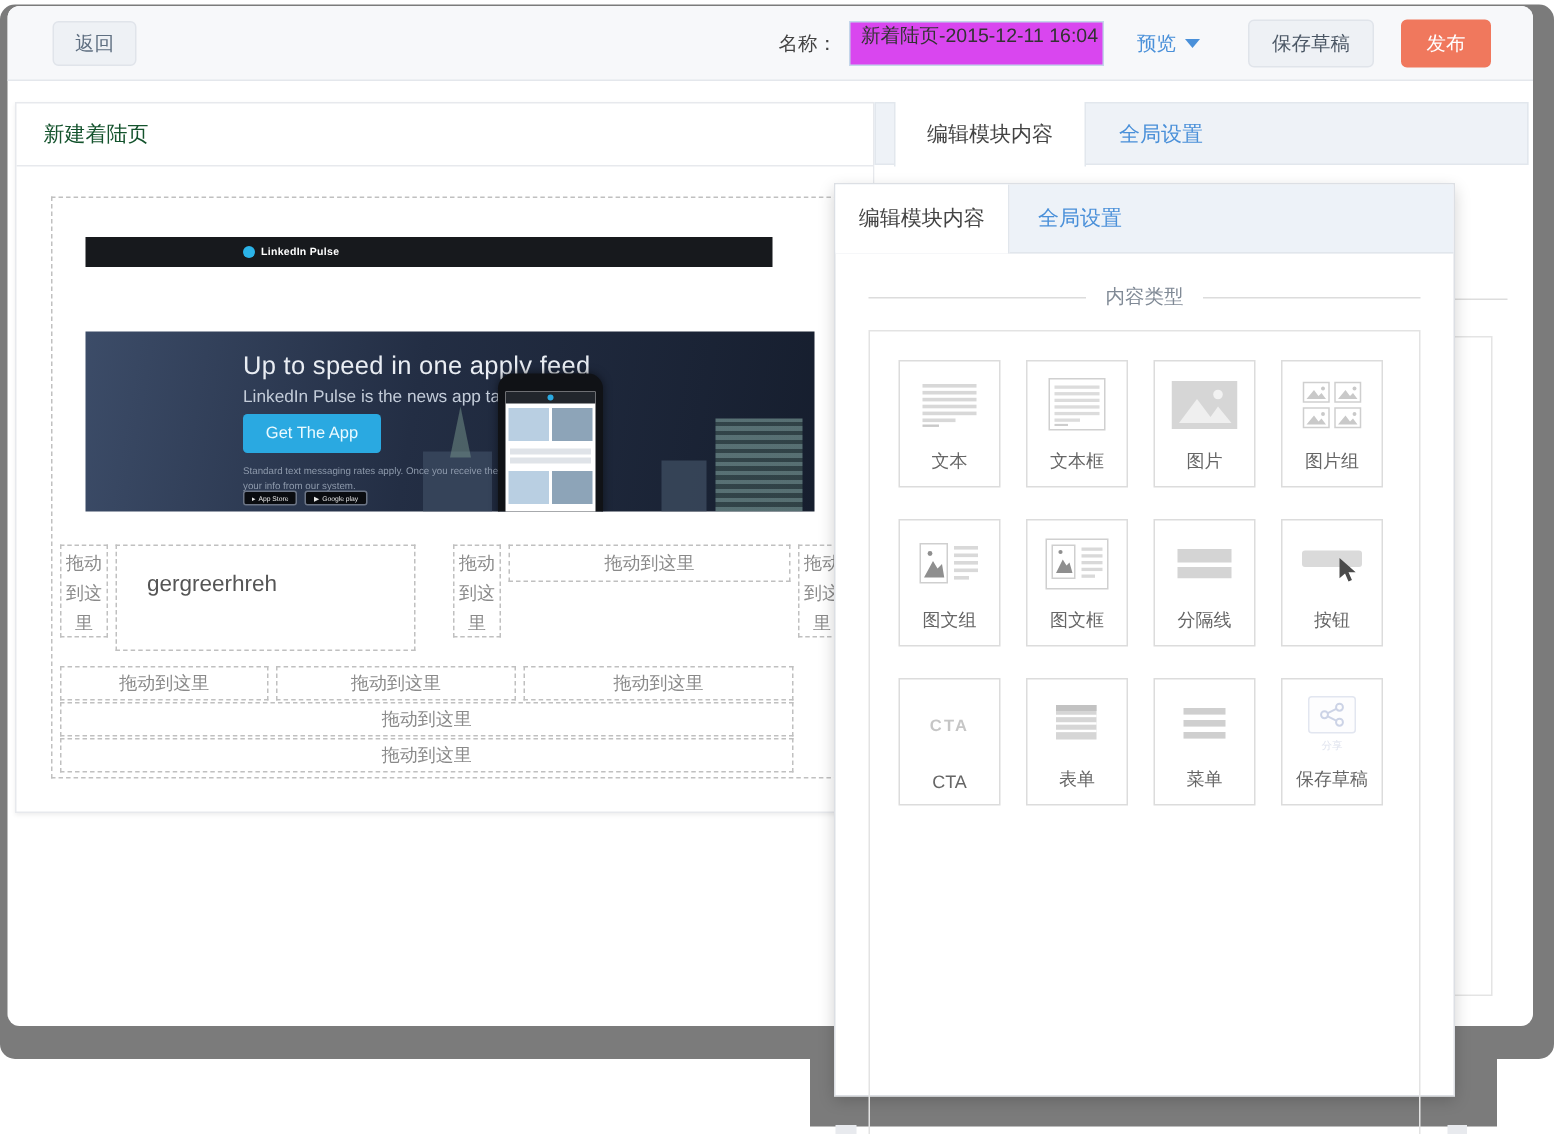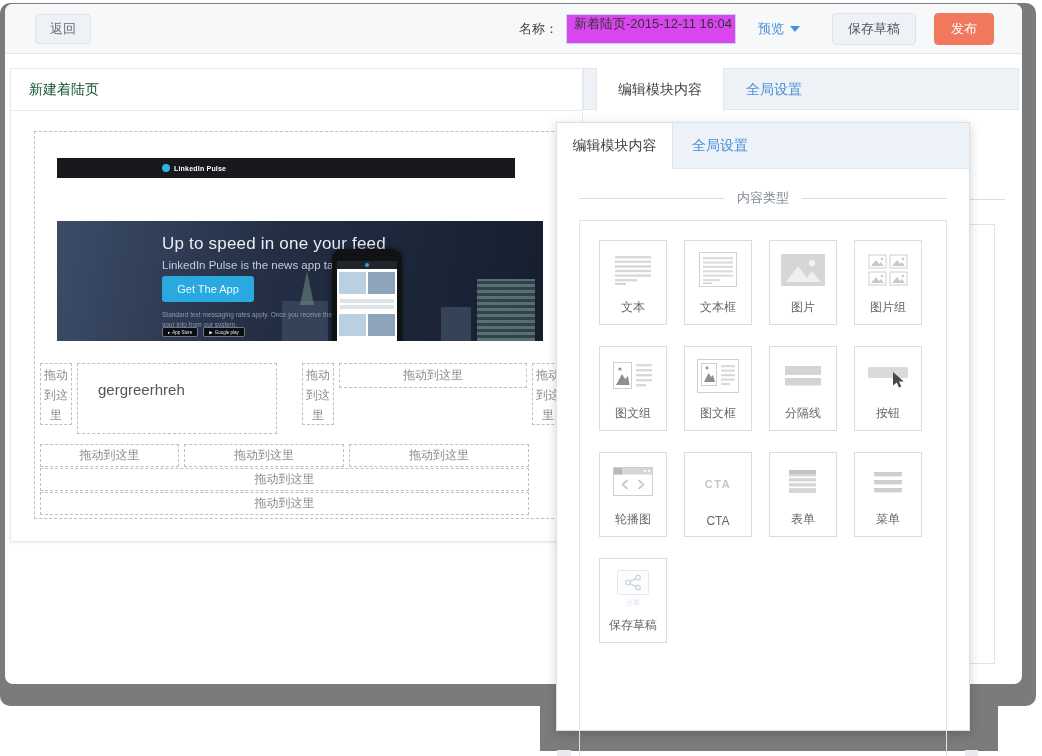--- a/index.html
+++ b/index.html
@@ -130,21 +130,21 @@
           <div class="module-menu">
             <span class="menu-dot"></span>
             <span class="menu-brand">LinkedIn Pulse</span>
           </div>
 
           <div class="hero">
             <div class="hero-bldg3"></div>
             <div class="hero-spire"></div>
             <div class="hero-bldg2"></div>
             <div class="hero-bldg1"></div>
-            <div class="hero-title">Up to speed in one your feed</div>
+            <div class="hero-title">Up to speed in one apply feed</div>
             <div class="hero-sub">LinkedIn Pulse is the news app tailored to you</div>
             <div class="hero-cta">Get The App</div>
             <div class="hero-fine"><span>Standard text messaging rates apply. Once you receive the link, we'll delete</span><br><span>your info from our system.</span></div>
             <div class="hero-badges">
               <span class="store-badge">
                   <span>▸</span>
                   <span>App Store</span>
                 </span>
               <span class="store-badge">
                   <span>▶</span>
@@ -338,33 +338,20 @@
             <span class="ct-icon">
               <svg width="44" height="34" viewBox="0 0 44 34">
                 <rect x="2" y="8" width="40" height="11" rx="2" fill="#dadada"></rect>
                 <path d="M27 13 v13.5 l3.7-3.1 2.3 5.2 2.3-1 -2.3-5.1 h4.8 Z" fill="#4a4a4a"></path>
               </svg>
             </span>
             <div class="ct-label">按钮</div>
           </div>
           <div class="ct-card">
             <span class="ct-icon">
-              <svg width="42" height="34" viewBox="0 0 42 34">
-                <rect x="1.5" y="2.5" width="39" height="28" fill="#fff" stroke="#cfcfcf"></rect>
-                <rect x="2" y="3" width="38" height="6.5" fill="#d6d6d6"></rect>
-                <rect x="2" y="3" width="8" height="6.5" fill="#b4bac2"></rect>
-                <circle cx="33" cy="6.2" r="1.1" fill="#fff"></circle>
-                <circle cx="37" cy="6.2" r="1.1" fill="#fff"></circle>
-                <path d="M15 15.5 l-4.5 4 4.5 4 M27 15.5 l4.5 4 -4.5 4" stroke="#c9c9c9" stroke-width="1.7" fill="none" stroke-linecap="round" stroke-linejoin="round"></path>
-              </svg>
-            </span>
-            <div class="ct-label">轮播图</div>
-          </div>
-          <div class="ct-card">
-            <span class="ct-icon">
               <span style="font-size:11px;font-weight:bold;color:#c6c6c6;letter-spacing:1.5px;">CTA</span>
             </span>
             <div class="ct-label">CTA</div>
           </div>
           <div class="ct-card">
             <span class="ct-icon">
               <svg width="30" height="28" viewBox="0 0 30 28">
                 <rect x="1" y="2" width="27" height="23" fill="#d6d6d6"></rect>
                 <rect x="1" y="2" width="27" height="4" fill="#c2c2c2"></rect>
                 <g fill="#fff">

